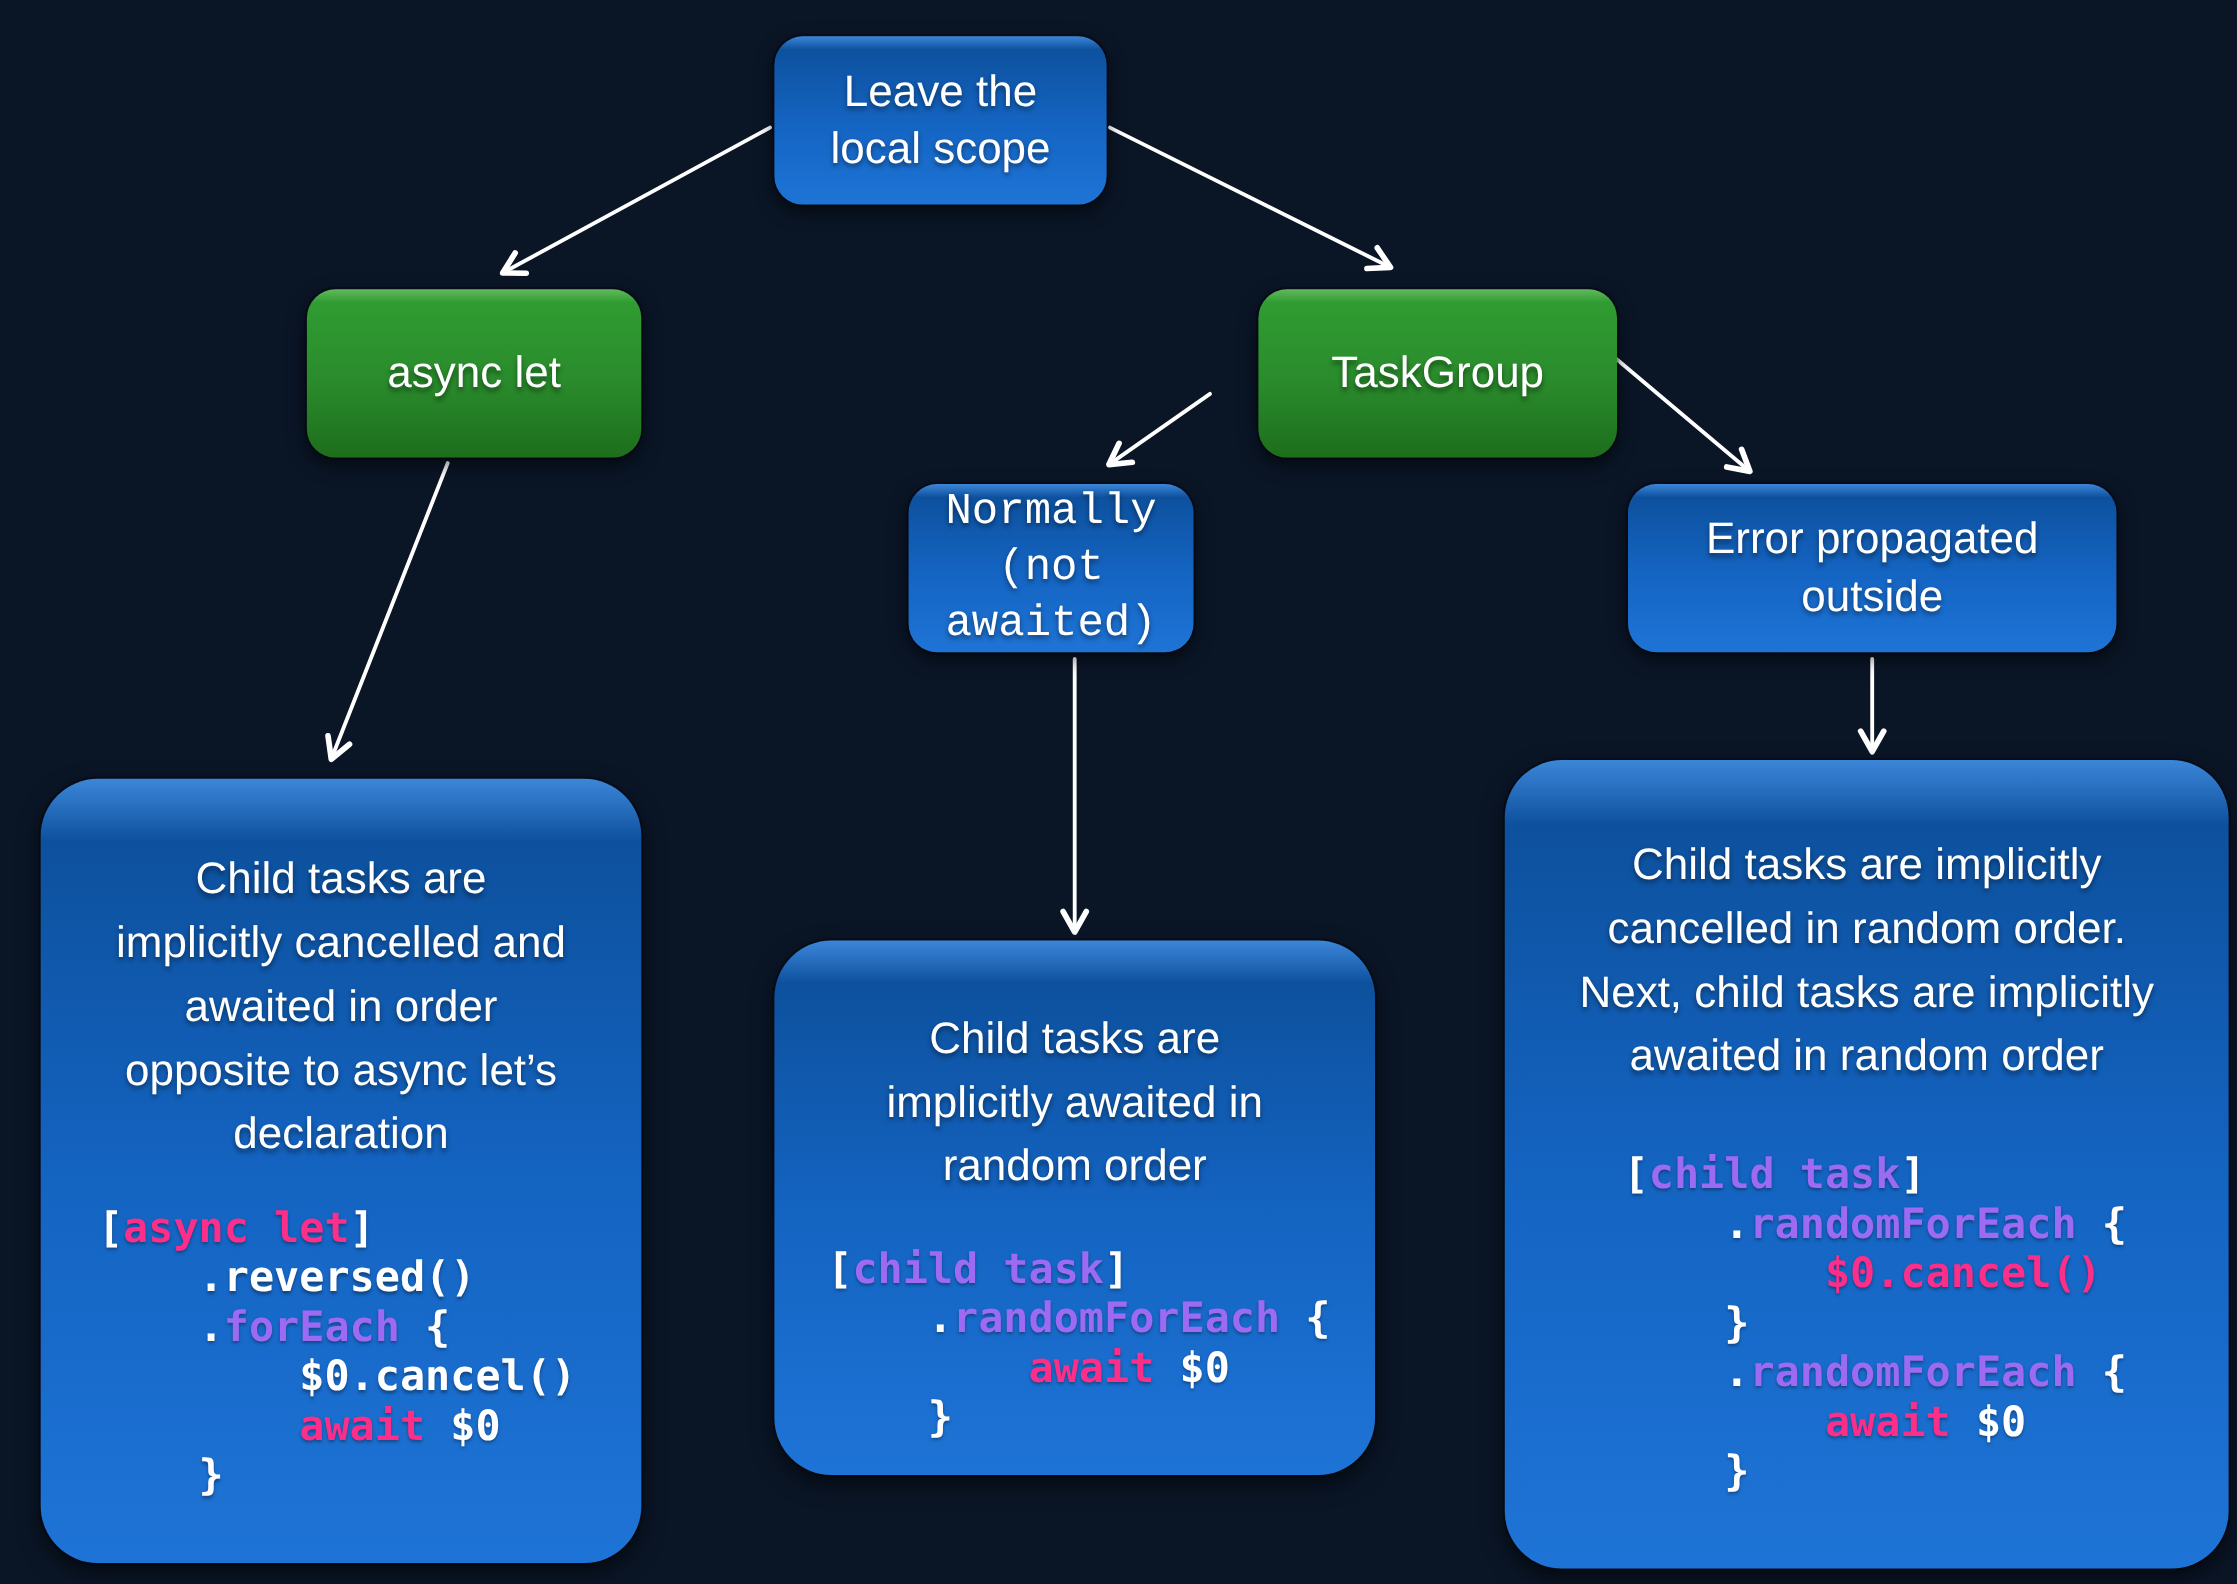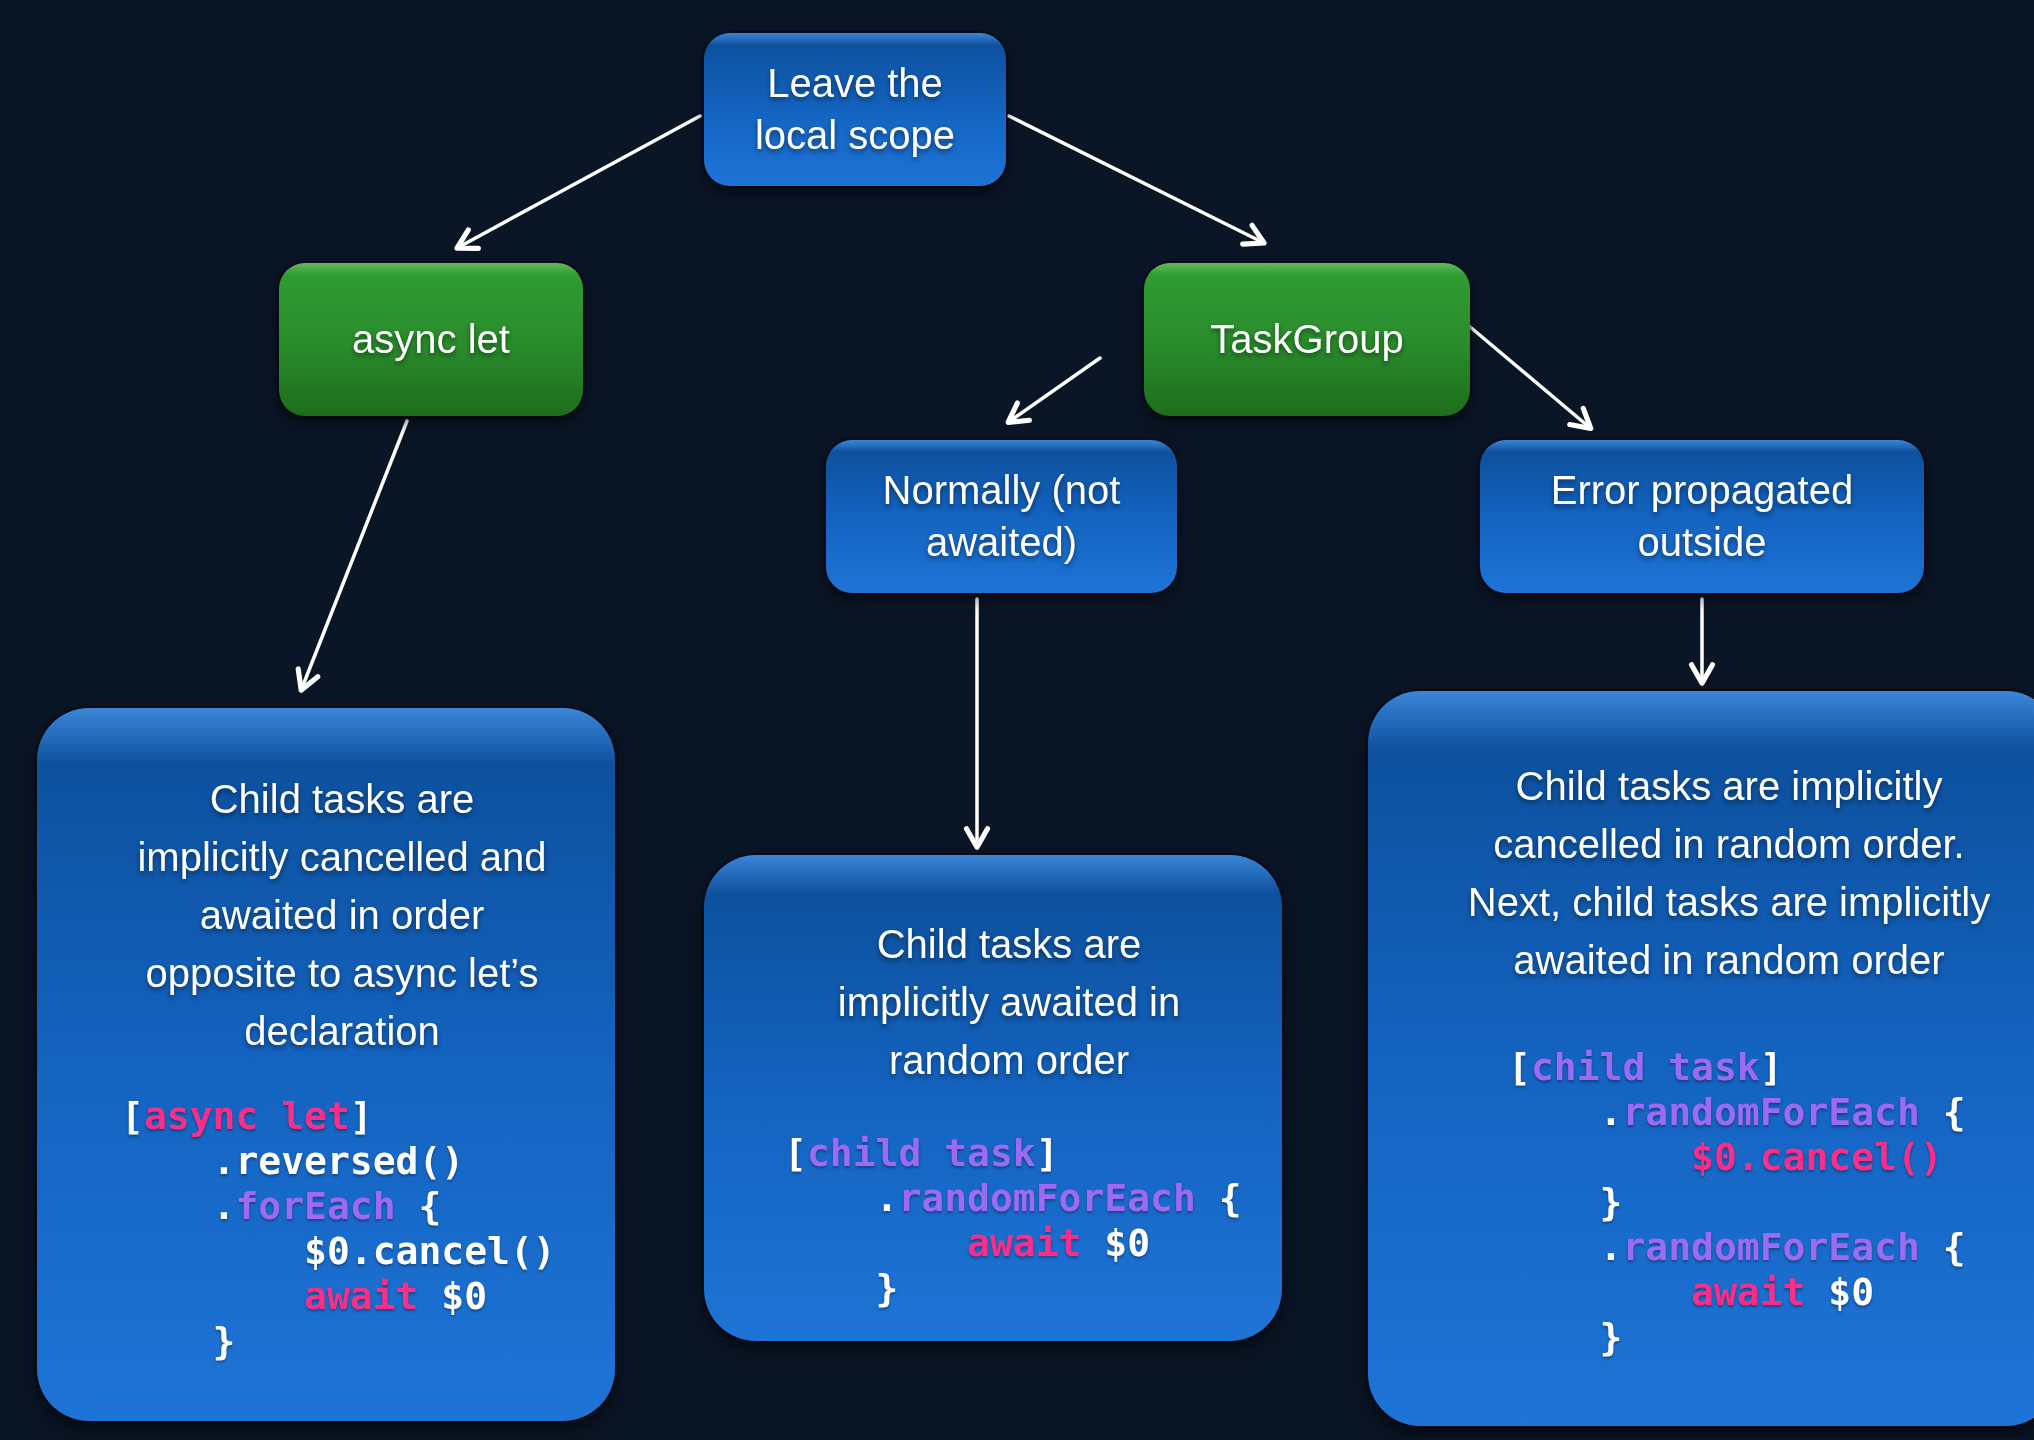--- a/index.html
+++ b/index.html
@@ -25,42 +25,41 @@
       var(--box_blue_mid) 52%, var(--box_blue_bottom) 100%);
   }
   .green{
     background:linear-gradient(180deg,
       var(--box_green_hi) 0%, var(--box_green_top) 8%,
       var(--box_green_mid) 55%, var(--box_green_bottom) 100%);
   }
   .bigbox{
     position:absolute;border-radius:52px;
     box-shadow:0 8px 20px rgba(0,0,0,0.55), 0 0 0 2px rgba(0,0,0,0.25);
-    padding-left:32px;
   }
   .bigbox .body-text{
     white-space:pre-line;text-align:center;
     font-size:40px;line-height:58px;
     text-shadow:0 3px 5px rgba(0,0,0,0.45);
     padding:0 8px;
   }
   .code{
     font-family:"DejaVu Sans Mono",monospace;
     font-weight:bold;font-size:38px;line-height:45px;
     white-space:pre;text-align:left;
     text-shadow:0 2px 3px rgba(0,0,0,0.35);
   }
   .tok-w{color:var(--code_white,#ffffff);}
   .tok-p{color:var(--code_pink,#fb2e8a);}
   .tok-v{color:var(--code_purple,#9d6bf3);}
 
   #node-root{left:704px;top:33px;width:302px;height:153px;}
   #node-async{left:279px;top:263px;width:304px;height:153px;}
   #node-taskgroup{left:1144px;top:263px;width:326px;height:153px;}
-  #node-normally{left:826px;top:440px;width:351px;height:153px;}
+  #node-normally{left:826px;top:440px;width:259px;height:153px;font-family:Liberation Mono, monospace;}
   #node-error{left:1480px;top:440px;width:444px;height:153px;}
 
   #box-left{left:37px;top:708px;width:546px;height:713px;}
   #box-left .body-text{margin-top:62px;}
   #box-left .code{margin:34px 0 16px 52px;}
 
   #box-mid{left:704px;top:855px;width:546px;height:486px;}
   #box-mid .body-text{margin-top:60px;}
   #box-mid .code{margin:42px 0 0 48px;}
 

